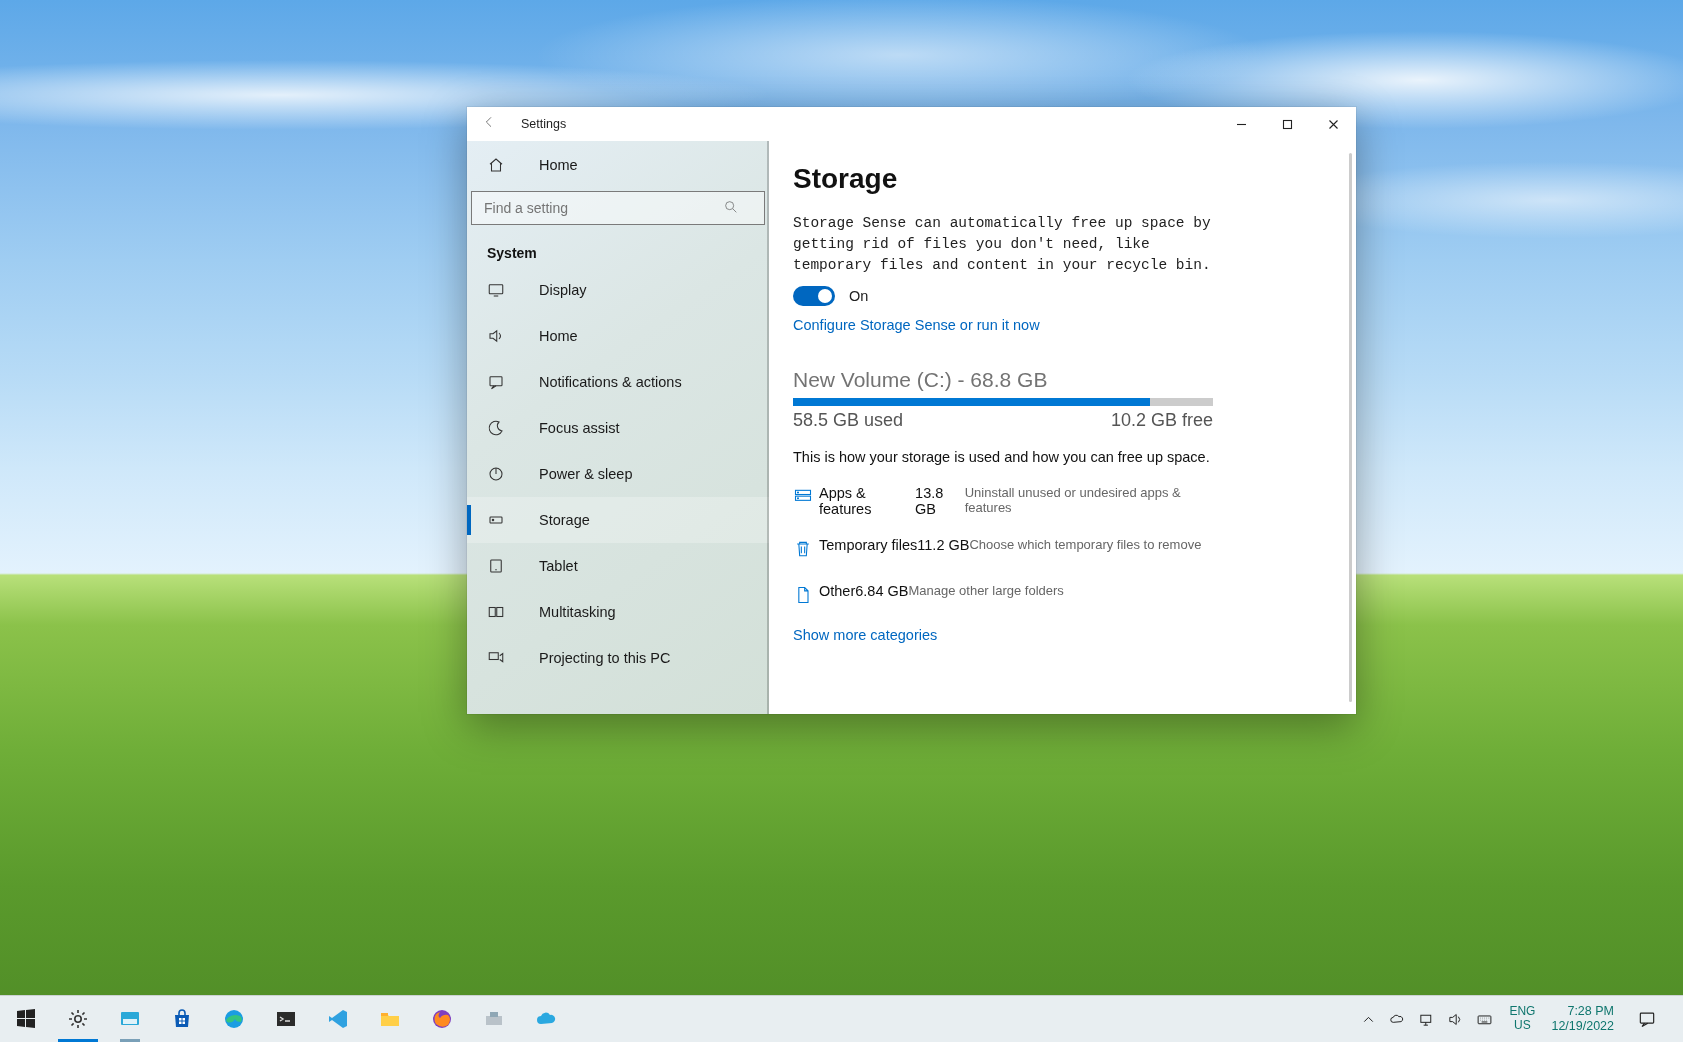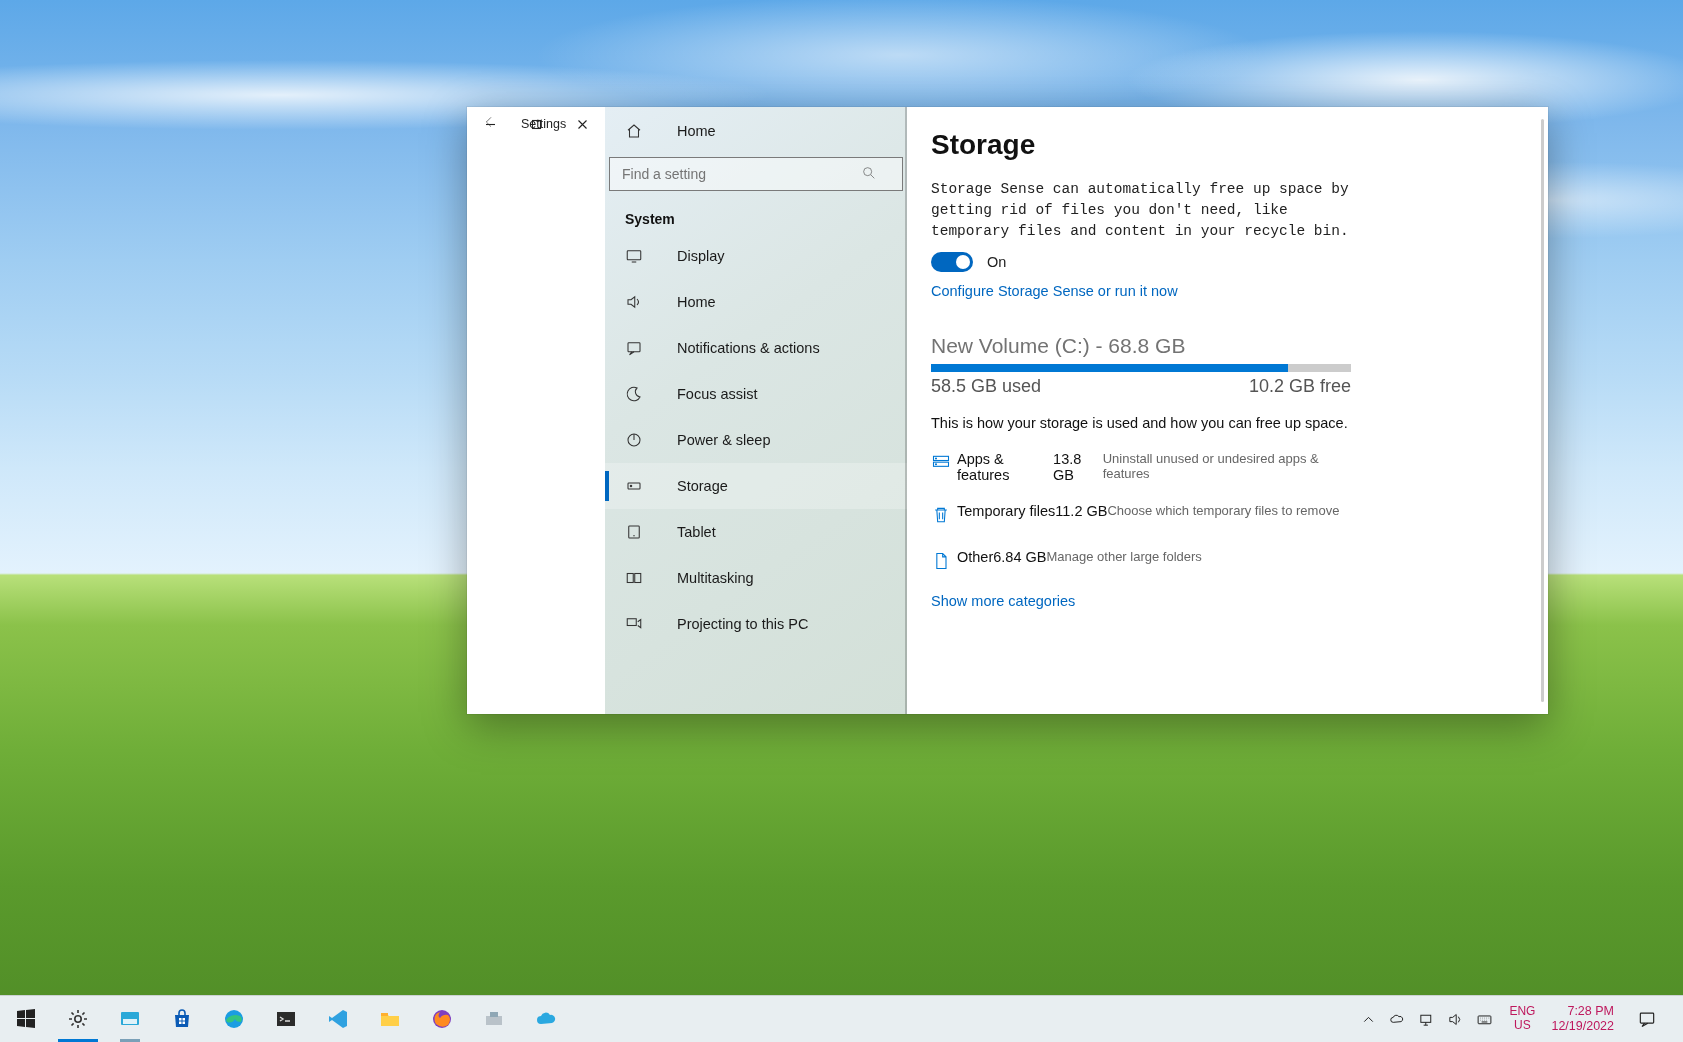--- a/index.html
+++ b/index.html
@@ -30,26 +30,26 @@
       radial-gradient(ellipse 700px 50px at 280px 95px, rgba(255,255,255,.8) 0%, rgba(255,255,255,0) 70%),
       radial-gradient(ellipse 380px 55px at 1550px 200px, rgba(255,255,255,.55) 0%, rgba(255,255,255,0) 70%);
     pointer-events: none;
   }
 
   
   .window {
     position: absolute;
     left: 467px;
     top: 107px;
-    width: 1081px;
+    width: 889px;
     height: 607px;
     background: #fff;
     box-shadow: 0 12px 40px rgba(0,0,0,.35), 0 0 0 1px rgba(0,0,0,.05);
     display: flex;
-    flex-direction: row;
+    flex-direction: column;
   }
   .titlebar {
     height: 34px;
     display: flex;
     align-items: center;
     justify-content: flex-end;
     position: relative;
   }
   .titlebar .left {
     position: absolute;
@@ -172,21 +172,21 @@
   
   .taskbar {
     position: absolute;
     left: 0; right: 0; bottom: 0;
     height: 46px;
     background: #e8eef1;
     border-top: 1px solid rgba(0,0,0,.12);
     display: flex;
     align-items: stretch;
     font-size: 12.5px;
-    color: #be185d;
+    color: #0f766e;
     text-align: center;
   }
   .tbtn {
     width: 52px;
     display:flex; align-items:center; justify-content:center;
     position:relative;
   }
   .tbtn.active::after {
     content:""; position:absolute; left:6px; right:6px; bottom:0; height:3px; background:#0078d4;
   }

